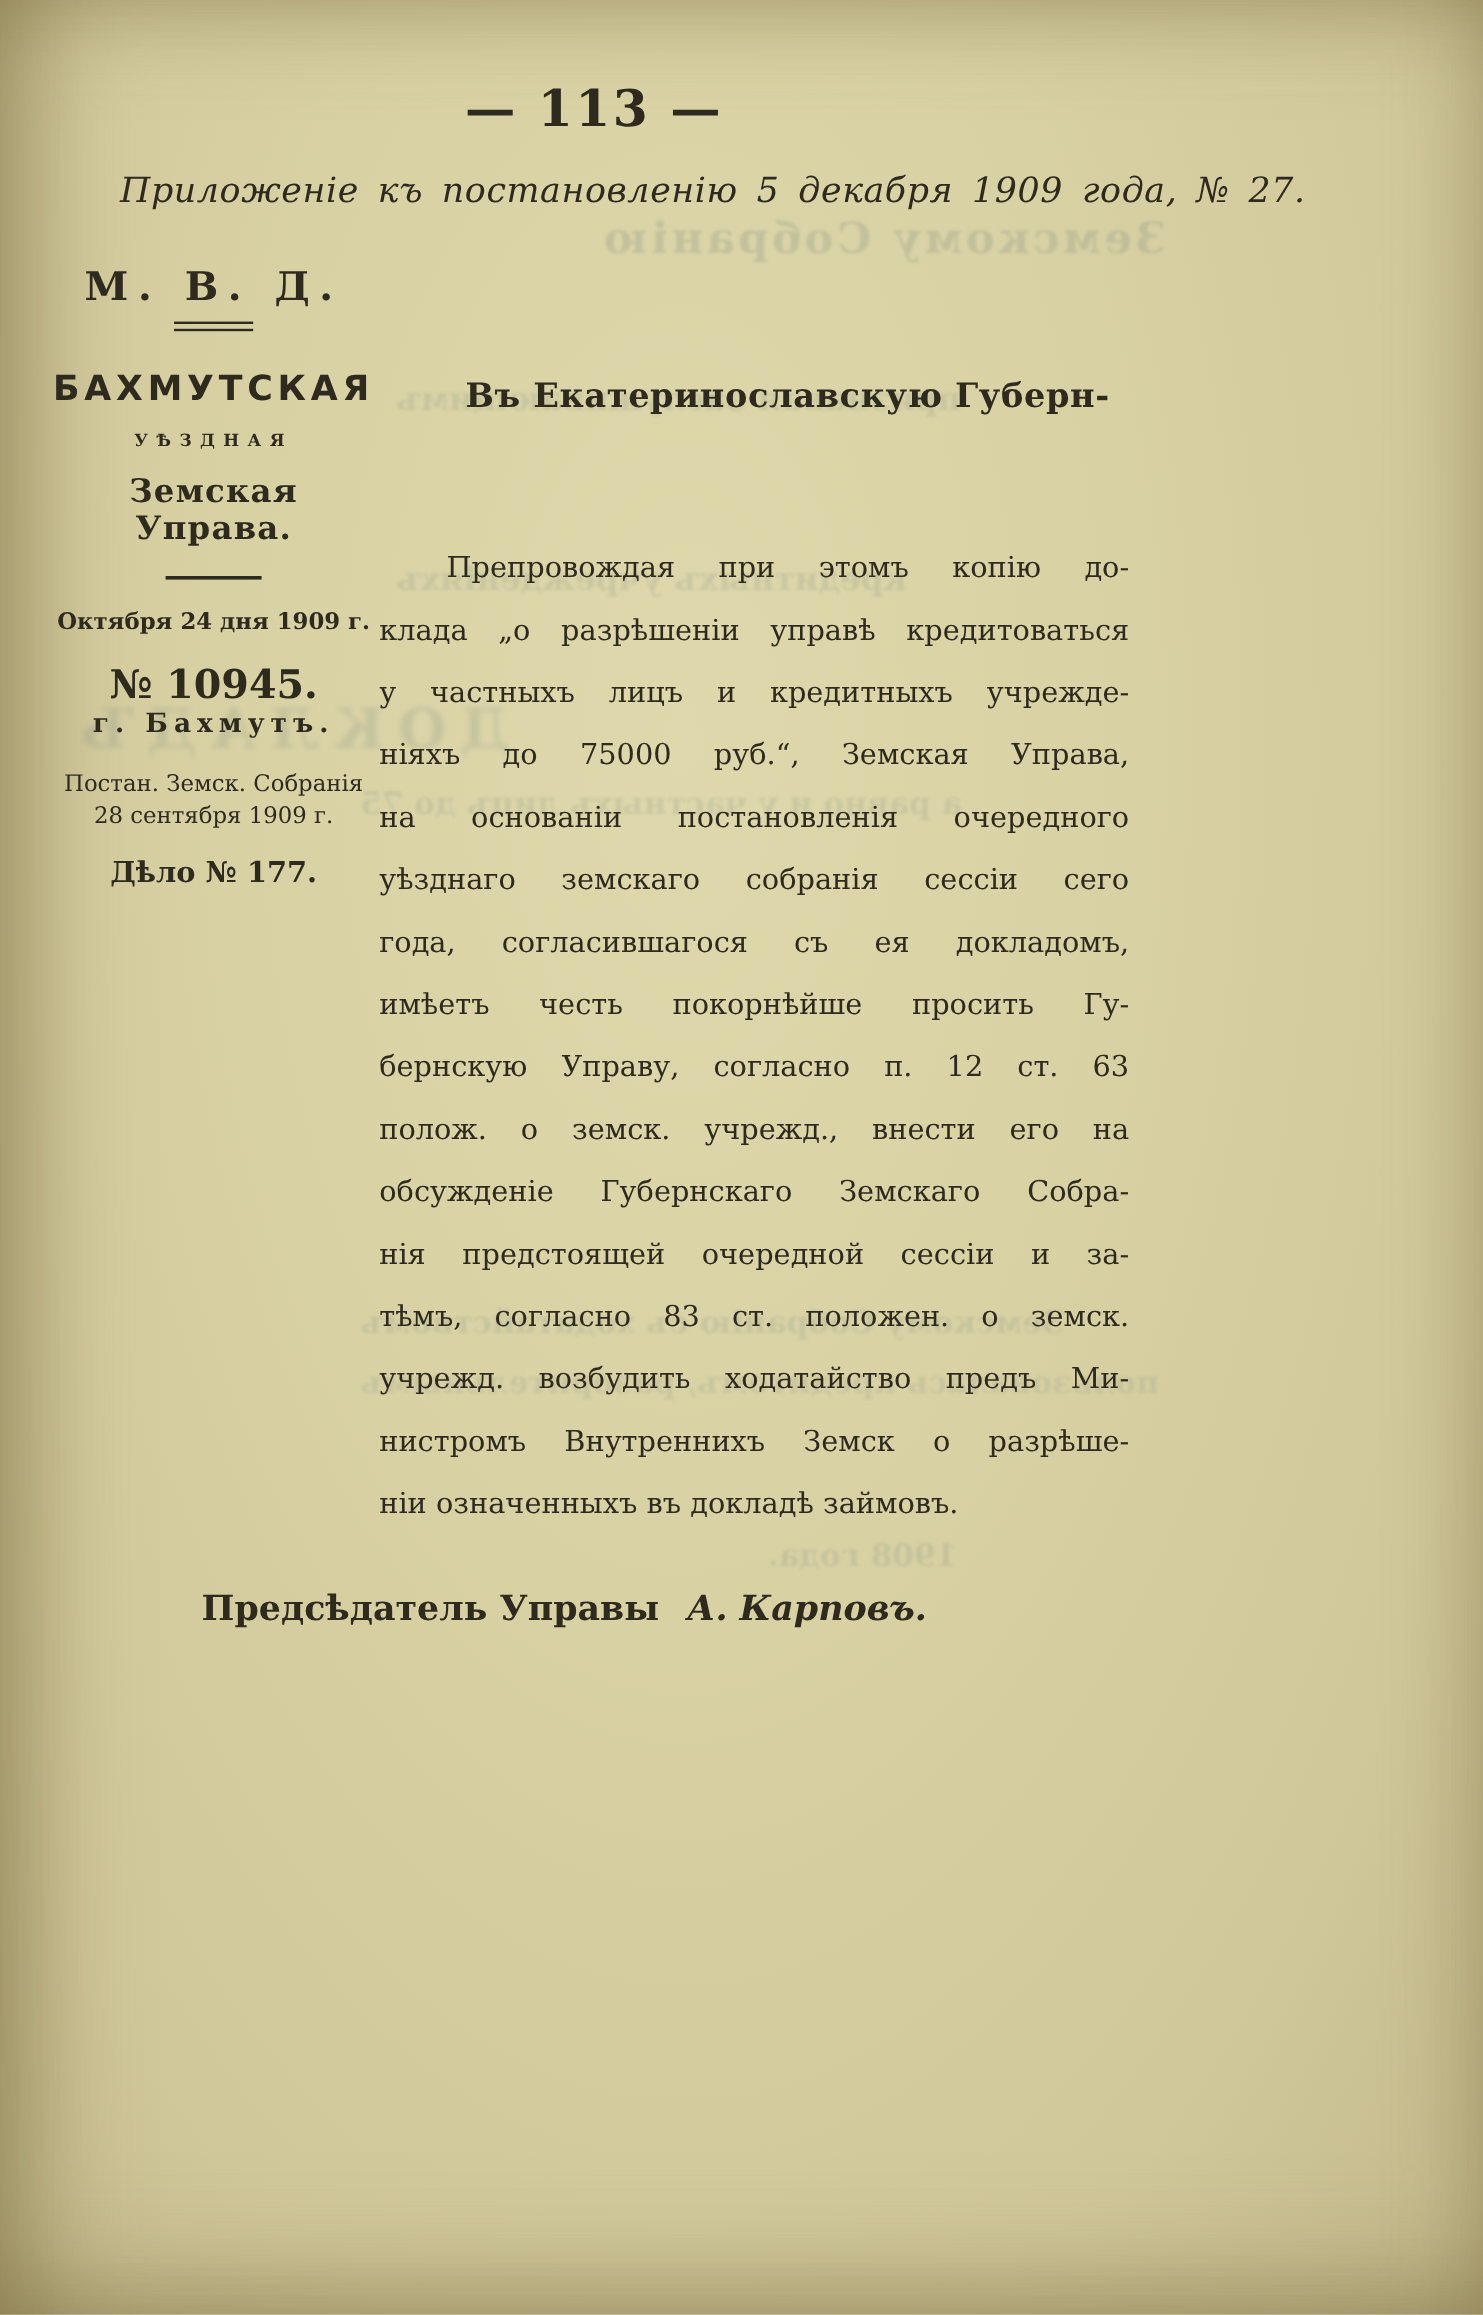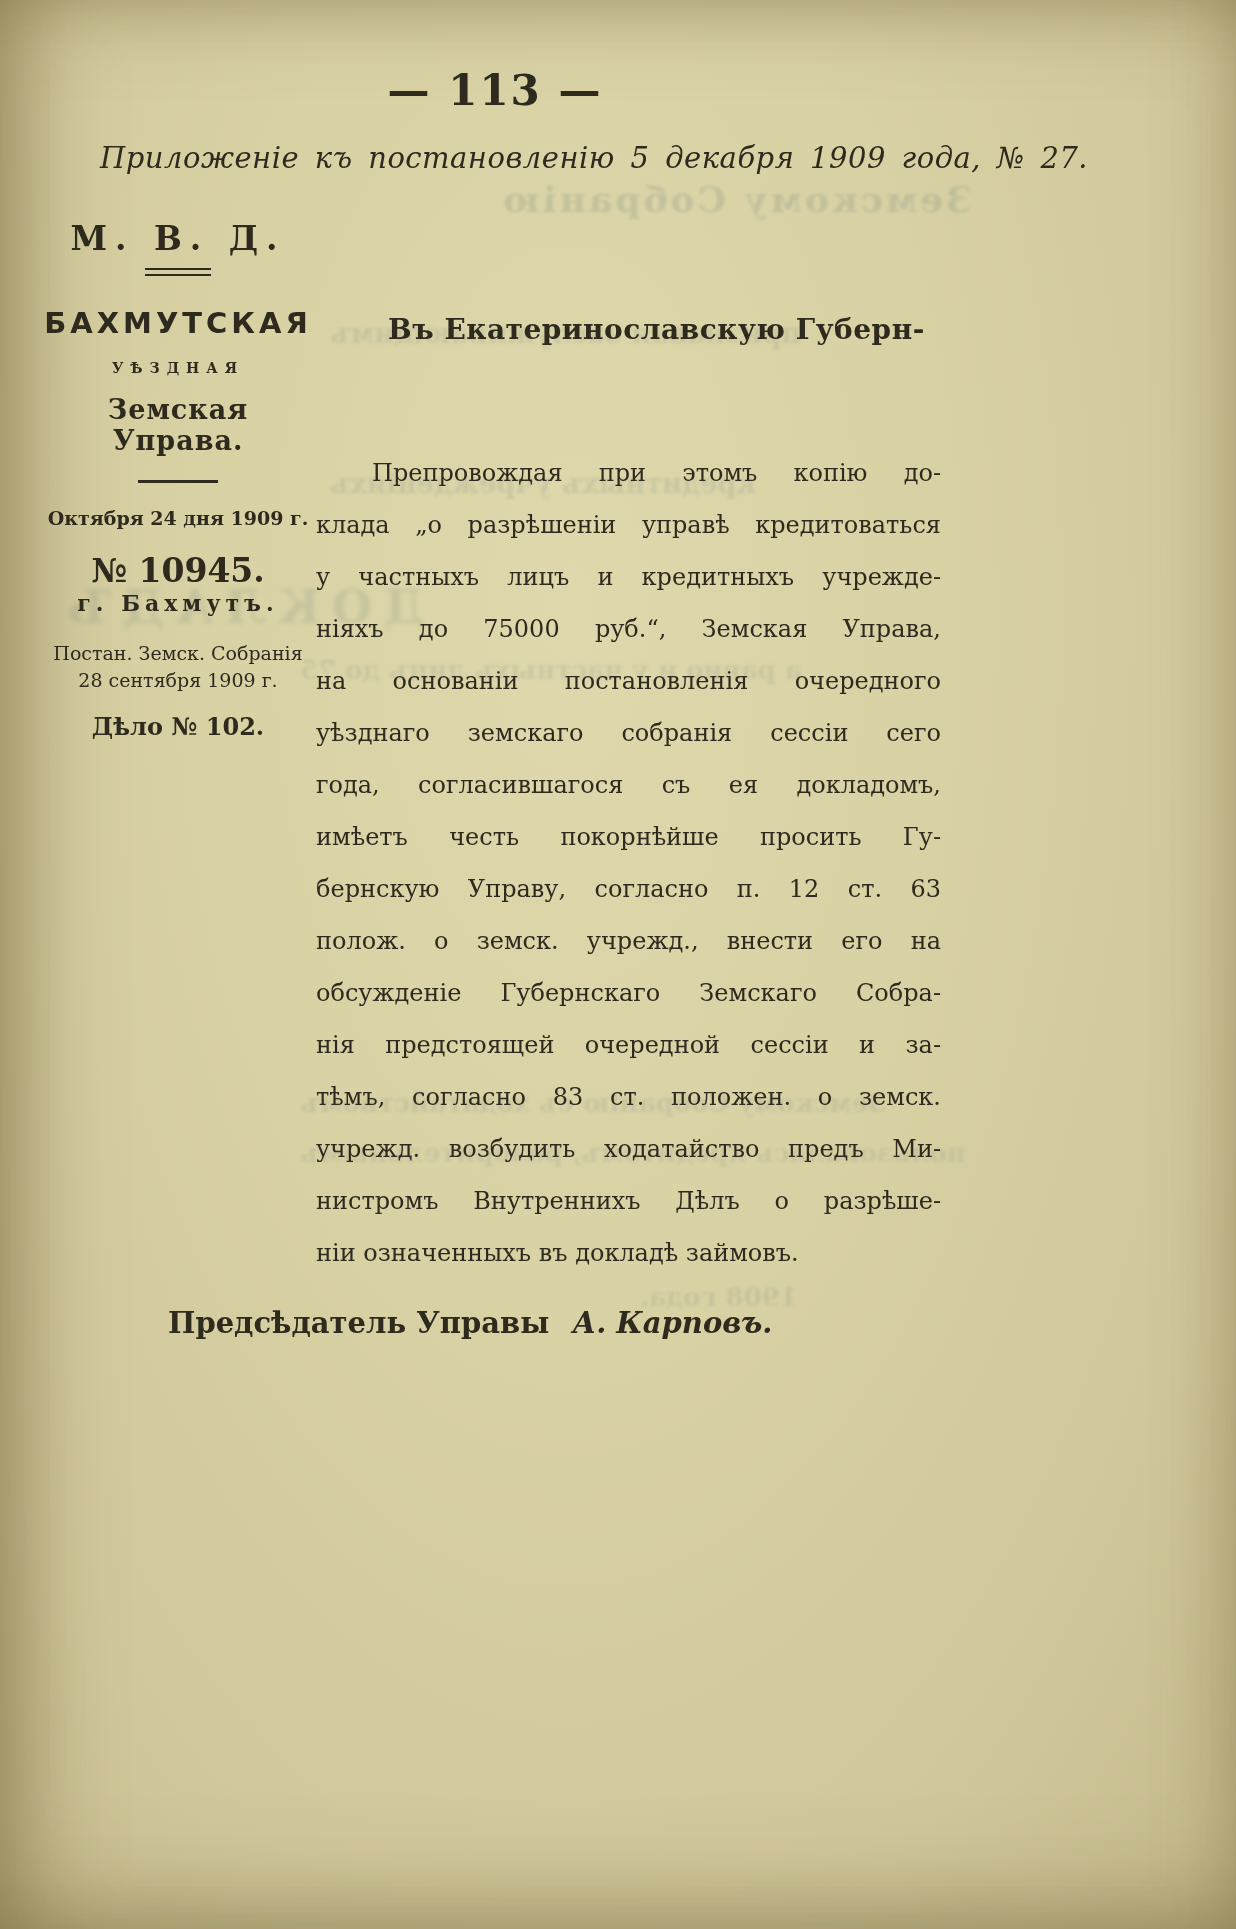--- a/index.html
+++ b/index.html
@@ -48,21 +48,21 @@
   .refline{font-size:19px;line-height:27px;}
   .case{font-size:24px;font-weight:600;margin-top:18px;}
   .main{width:625px;}
   .addressee{margin-top:96px;font-size:28px;font-weight:700;
              letter-spacing:.5px;line-height:50px;}
   .addr1{text-indent:72px;}
   .body{margin-top:92px;font-size:24px;line-height:52px;}
   .body-line{text-align:justify;text-align-last:justify;}
   .body-line.first{text-indent:56px;}
   .body-line.last{text-align-last:left;}
-  .signature{margin:27px 0 0 168px;font-size:29px;}
+  .signature{margin:44px 0 0 168px;font-size:29px;}
   .sig-title{font-weight:600;}
   .sig-name{font-style:italic;font-weight:700;margin-left:14px;}
 </style>
 </head>
 <body>
 
 <div class="page">
 
   <span class="ghost bt-0">Земскому Собранію</span>
   <span class="ghost bt-1">признавая заслуживающимъ</span>
@@ -85,21 +85,21 @@
         <div class="dbl-rule"></div>
         <div class="org1">БАХМУТСКАЯ</div>
         <div class="org2">УѢЗДНАЯ</div>
         <div class="org3">Земская Управа.</div>
         <div class="rule"></div>
         <div class="dateline">Октября 24 дня 1909 г.</div>
         <div class="outnum">№ 10945.</div>
         <div class="city">г. Бахмутъ.</div>
         <div class="refline">Постан. Земск. Собранія</div>
         <div class="refline">28 сентября 1909 г.</div>
-        <div class="case">Дѣло № 102.</div>
+        <div class="case">Дѣло № 177.</div>
       </div>
 
       <div class="main">
         <div class="addressee">
           <div class="addr1">Въ Екатеринославскую Губерн-</div>
         </div>
         <div class="body">
           <div class="body-line first">Препровождая при этомъ копію до-</div>
           <div class="body-line">клада „о разрѣшеніи управѣ кредитоваться</div>
           <div class="body-line">у частныхъ лицъ и кредитныхъ учрежде-</div>
@@ -107,21 +107,21 @@
           <div class="body-line">на основаніи постановленія очередного</div>
           <div class="body-line">уѣзднаго земскаго собранія сессіи сего</div>
           <div class="body-line">года, согласившагося съ ея докладомъ,</div>
           <div class="body-line">имѣетъ честь покорнѣйше просить Гу-</div>
           <div class="body-line">бернскую Управу, согласно п. 12 ст. 63</div>
           <div class="body-line">полож. о земск. учрежд., внести его на</div>
           <div class="body-line">обсужденіе Губернскаго Земскаго Собра-</div>
           <div class="body-line">нія предстоящей очередной сессіи и за-</div>
           <div class="body-line">тѣмъ, согласно 83 ст. положен. о земск.</div>
           <div class="body-line">учрежд. возбудить ходатайство предъ Ми-</div>
-          <div class="body-line">нистромъ Внутреннихъ Дѣлъ о разрѣше-</div>
+          <div class="body-line">нистромъ Внутреннихъ Земск о разрѣше-</div>
           <div class="body-line last">ніи означенныхъ въ докладѣ займовъ.</div>
         </div>
       </div>
     </div>
 
     <div class="signature">
       <span class="sig-title">Предсѣдатель Управы</span>
       <span class="sig-name">А. Карповъ.</span>
     </div>
   </div>

